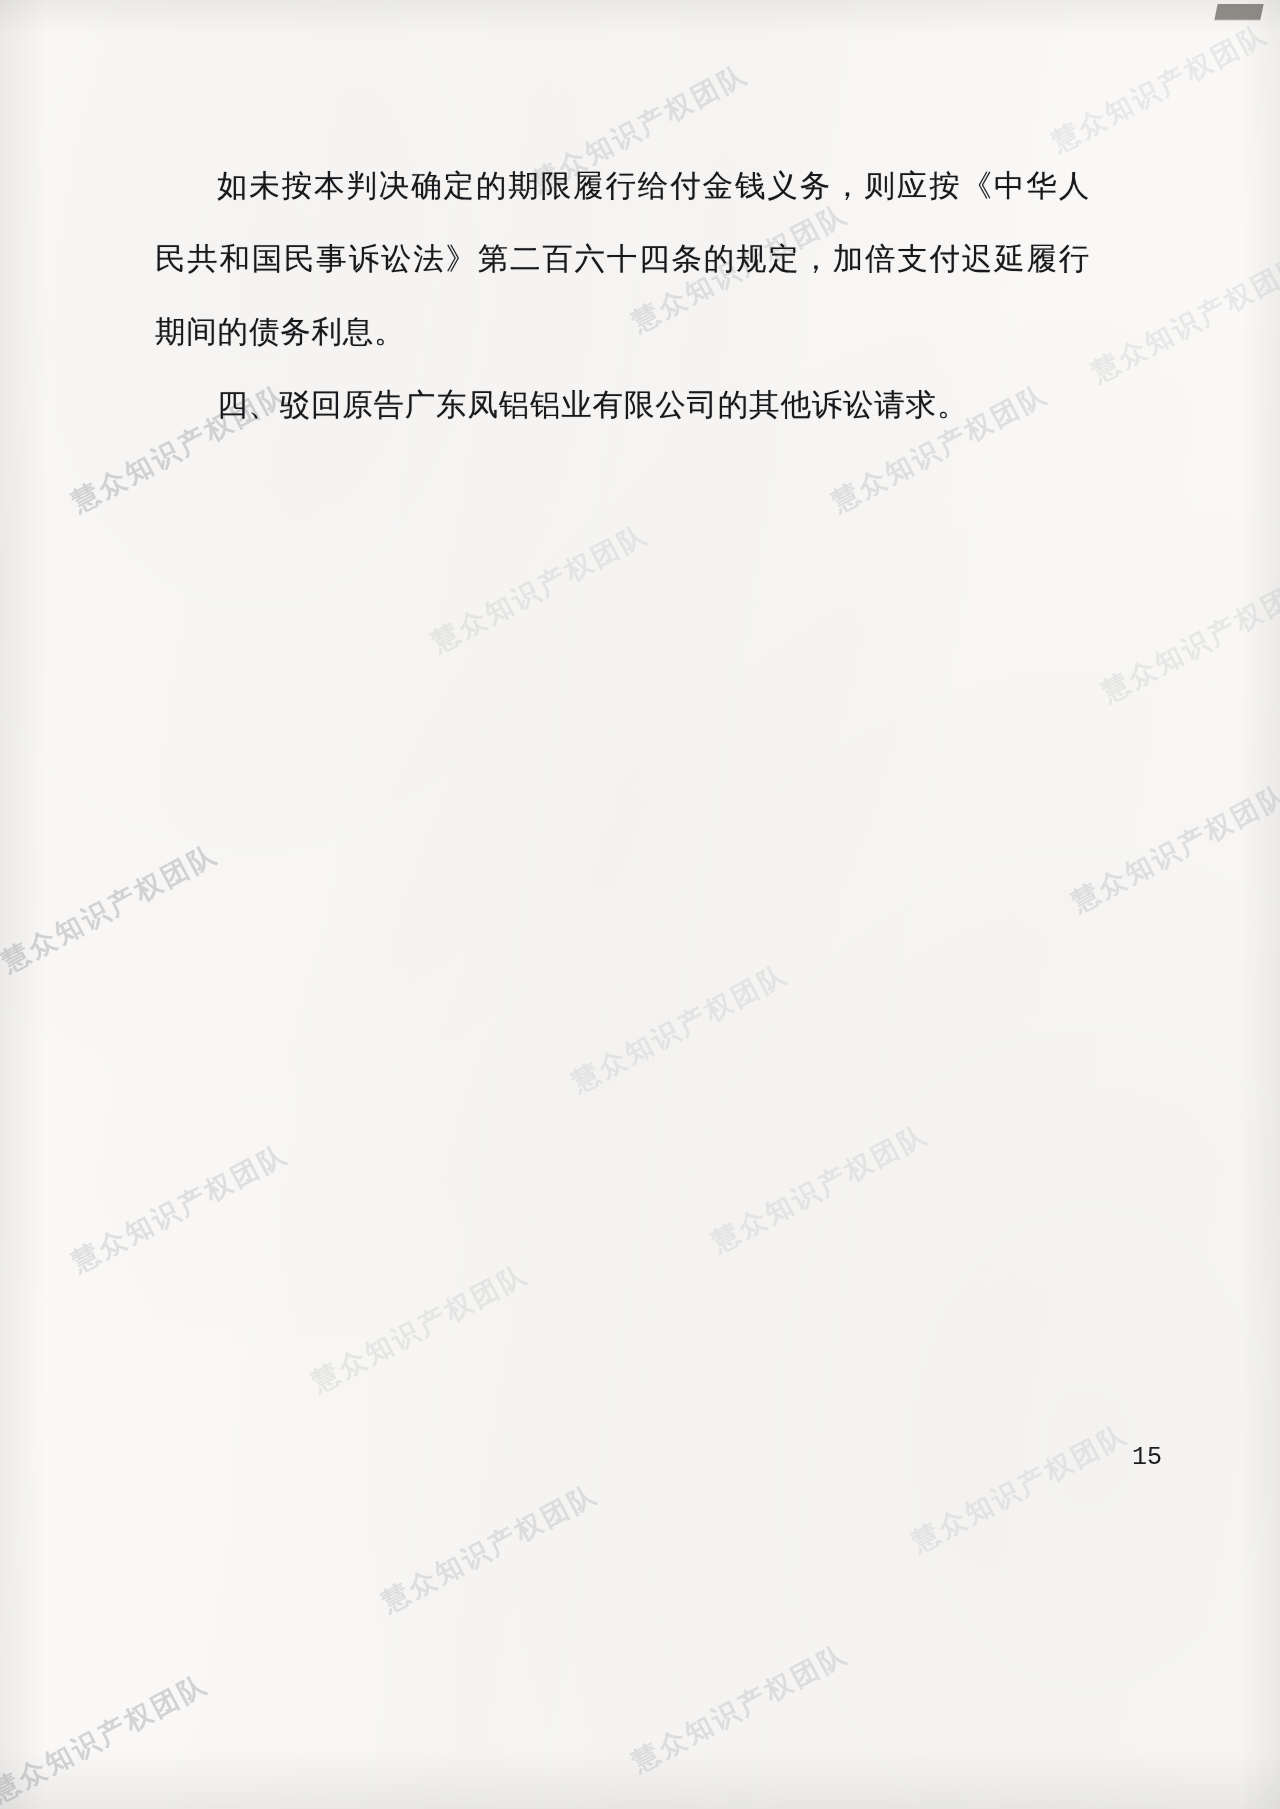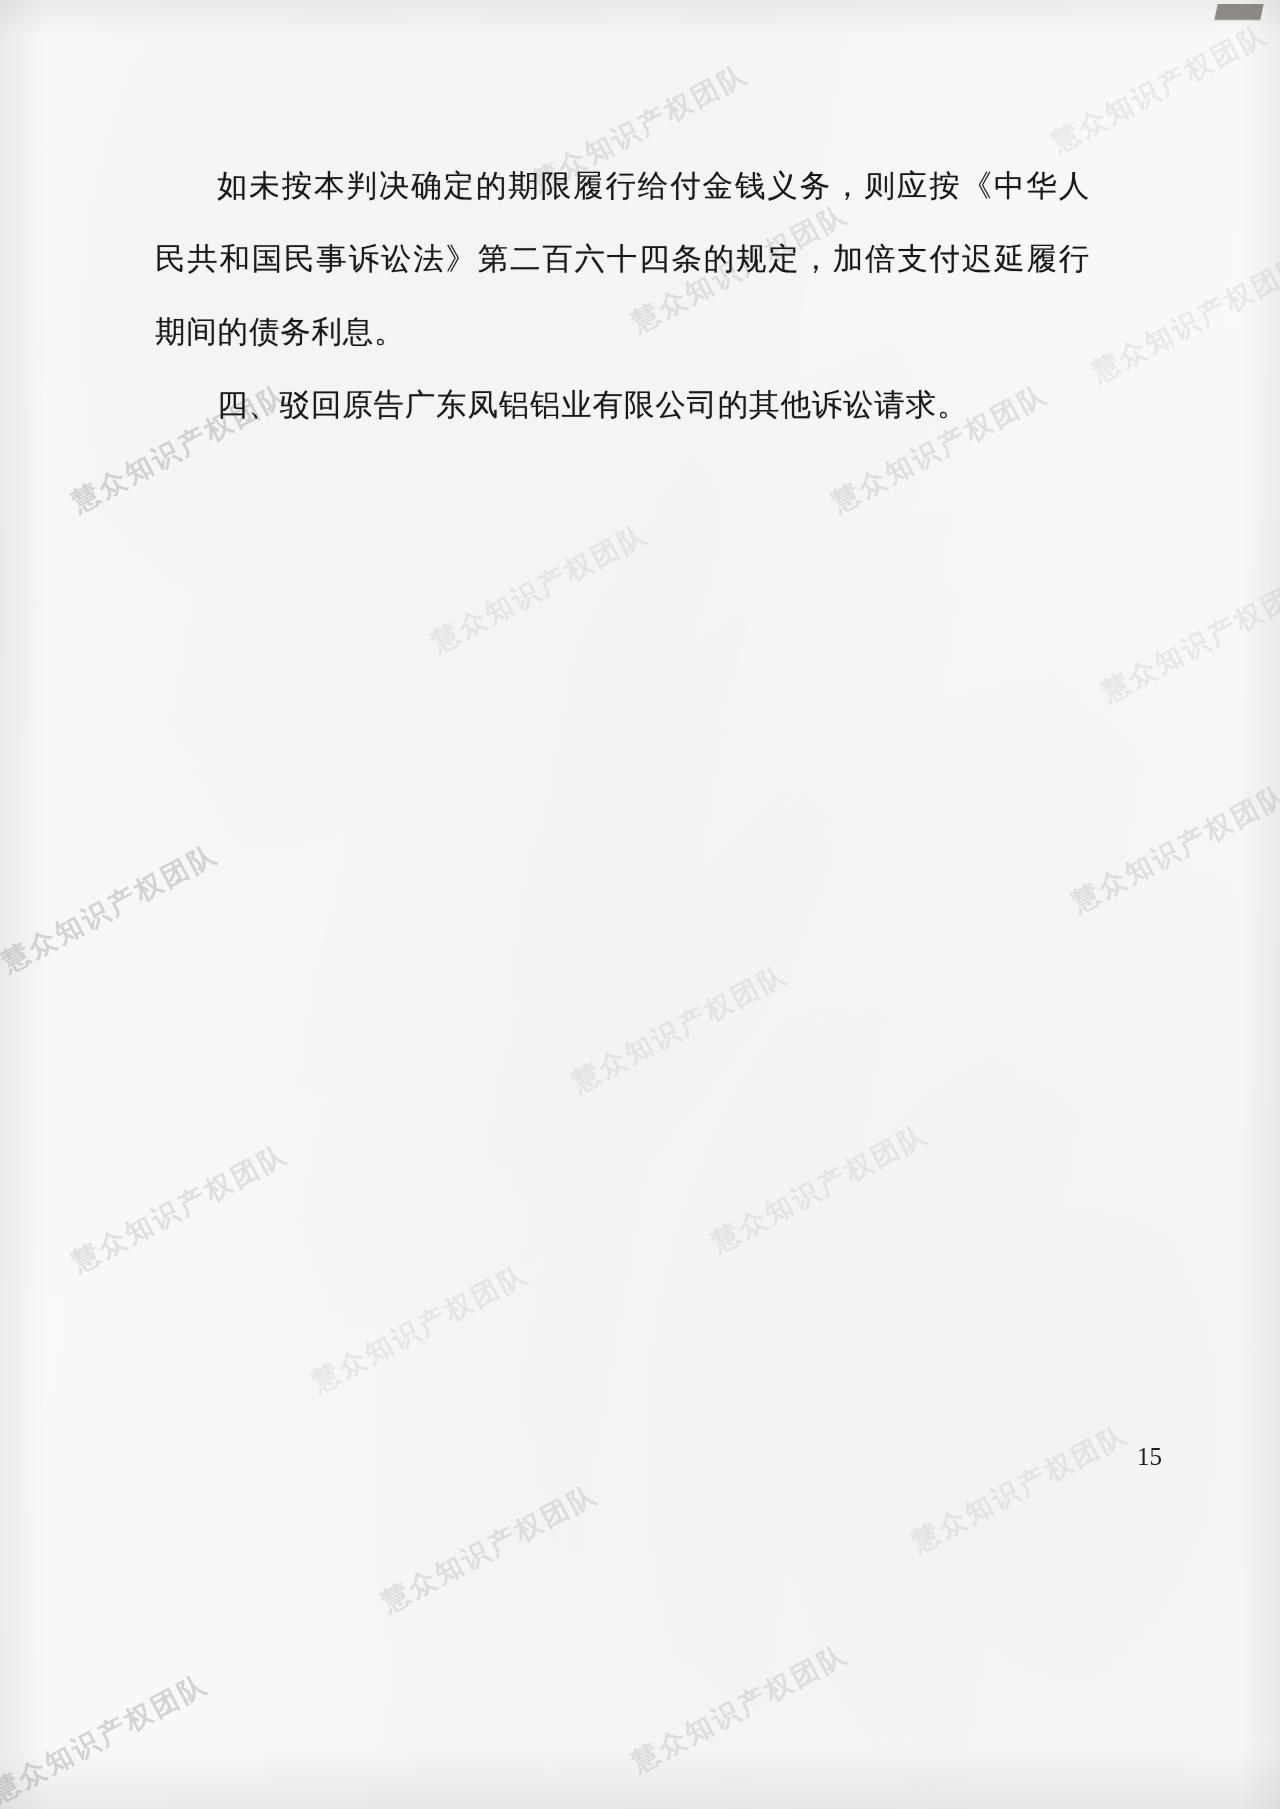--- a/index.html
+++ b/index.html
@@ -78,21 +78,21 @@
     margin: 0 0 0 0;
     font-weight: 500;
     text-shadow: 0 0 1px rgba(20,20,20,0.35);
   }
   .page-number {
     position: absolute;
     right: 118px;
     top: 1443px;
     font-size: 25px;
     color: #1b1d21;
-    font-family: Liberation Serif, serif;
+    font-family: Liberation Mono, monospace;
     margin-left: 48px;
   }
   
   .wm-layer {
     position: absolute;
     inset: 0;
     pointer-events: none;
     overflow: hidden;
   }
   .wm {

